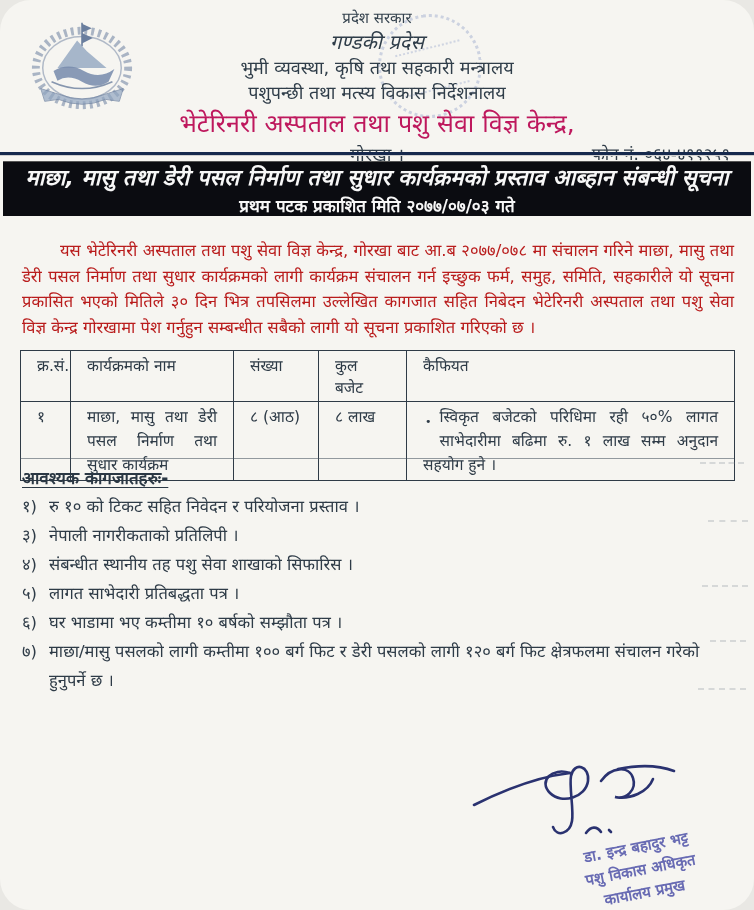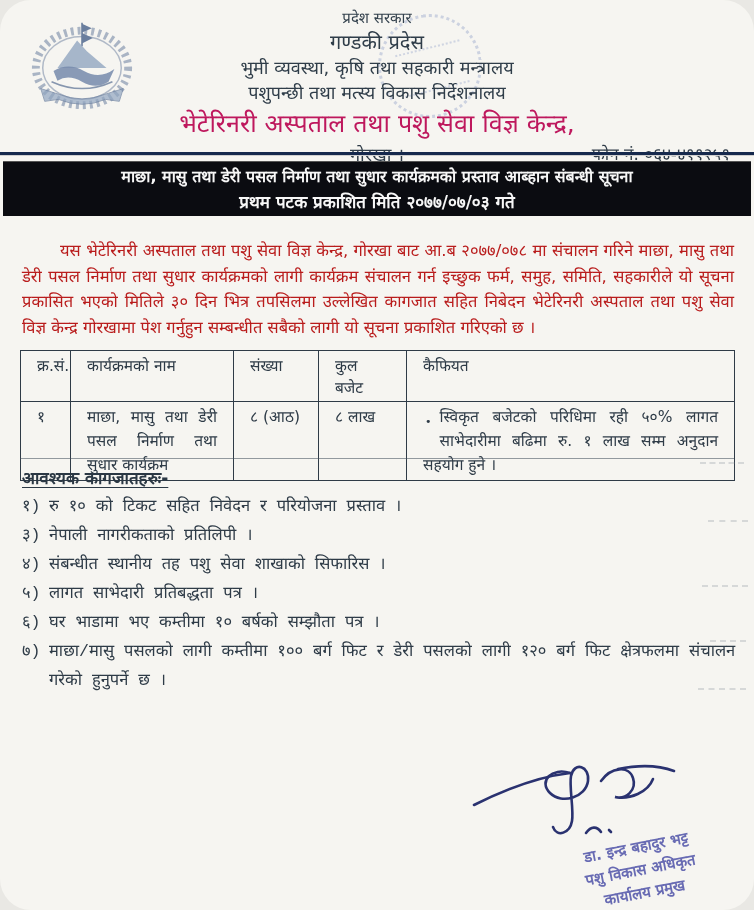--- a/index.html
+++ b/index.html
@@ -17,36 +17,36 @@
     transform:rotate(-8deg);
   }
   .faint-seal::after{
     content:""; position:absolute; left:18px; top:30px; width:66px; height:40px;
     border-top:2px dotted rgba(108,128,186,.28);
     border-bottom:2px dotted rgba(108,128,186,.28);
     transform:rotate(-6deg);
   }
   .hdr { position:absolute; left:0; top:8px; width:100%; text-align:center; }
   .h-sm   { font-size:15px; line-height:21px; color:#33414d; }
-  .h-md   { font-size:20px; line-height:26px; color:#2f3d49; }
+  .h-md   { font-size:20px; line-height:26px; color:#2f3d49;font-style:italic; }
   .h-md2  { font-size:18px; line-height:25px; color:#2f3d49; }
   .h-title{ font-size:25px; line-height:33px; margin-top:2px; color:#be185d; }
   .h-row  { position:relative; height:26px; margin-top:2px; }
   .place  { font-size:18px; }
   .phone  { position:absolute; right:24px; top:0; font-size:17px; }
   
   .rule { position:absolute; left:0; top:152px; width:754px; height:4px;
           background:#16294d; border-bottom:1px solid #cfcfcf; }
   .banner {
     position:absolute; left:3px; top:161px; width:748px; height:55px;
     background:#0b0c11; color:#f7f7f7; text-align:center;
     display:flex; flex-direction:column; justify-content:center; gap:3px;
     box-shadow:inset 0 1px 0 #555;
   }
-  .banner-l1 { font-size:16px; font-weight:bold; }
+  .banner-l1 { font-size:22px; font-weight:bold;font-style:italic; }
   .banner-l2 { font-size:17px; font-weight:bold; }
   
   .intro {
     position:absolute; left:22px; top:238px; width:712px;
     font-size:16.5px; line-height:25.5px; text-align:justify; text-indent:38px;
     color:#b91c1c;
   }
   
   .tblwrap { position:absolute; left:20px; top:350px; width:714px; }
   table { width:714px; border-collapse:collapse; table-layout:fixed; }
@@ -61,21 +61,21 @@
   .tbl-underline { position:absolute; left:20px; top:458px; width:714px;
                    border-top:1.5px solid rgba(63,77,90,.55); }
   
   .doc-head {
     position:absolute; left:22px; top:466px; font-size:17px; font-weight:bold;
     text-decoration:underline; text-underline-offset:3px; color:#2b3844;
   }
   .doc-list { position:absolute; left:22px; top:492px; width:714px;
               list-style:none; }
   .doc-item { font-size:16.5px; line-height:29px; padding-left:27px;
-              text-indent:-27px; color:#2e3b47;font-family:Liberation Mono, monospace; }
+              text-indent:-27px; color:#2e3b47; }
   .doc-num { display:inline-block; width:27px; text-indent:0; }
   
   .sig { position:absolute; left:468px; top:745px; width:235px; height:110px; }
   .stamp {
     position:absolute; left:538px; top:836px; width:205px;
     transform:rotate(-11deg); transform-origin:center;
     color:#5c5fae; text-align:center; font-weight:bold;
     font-size:15px; line-height:23px; opacity:.92;
   }
   

